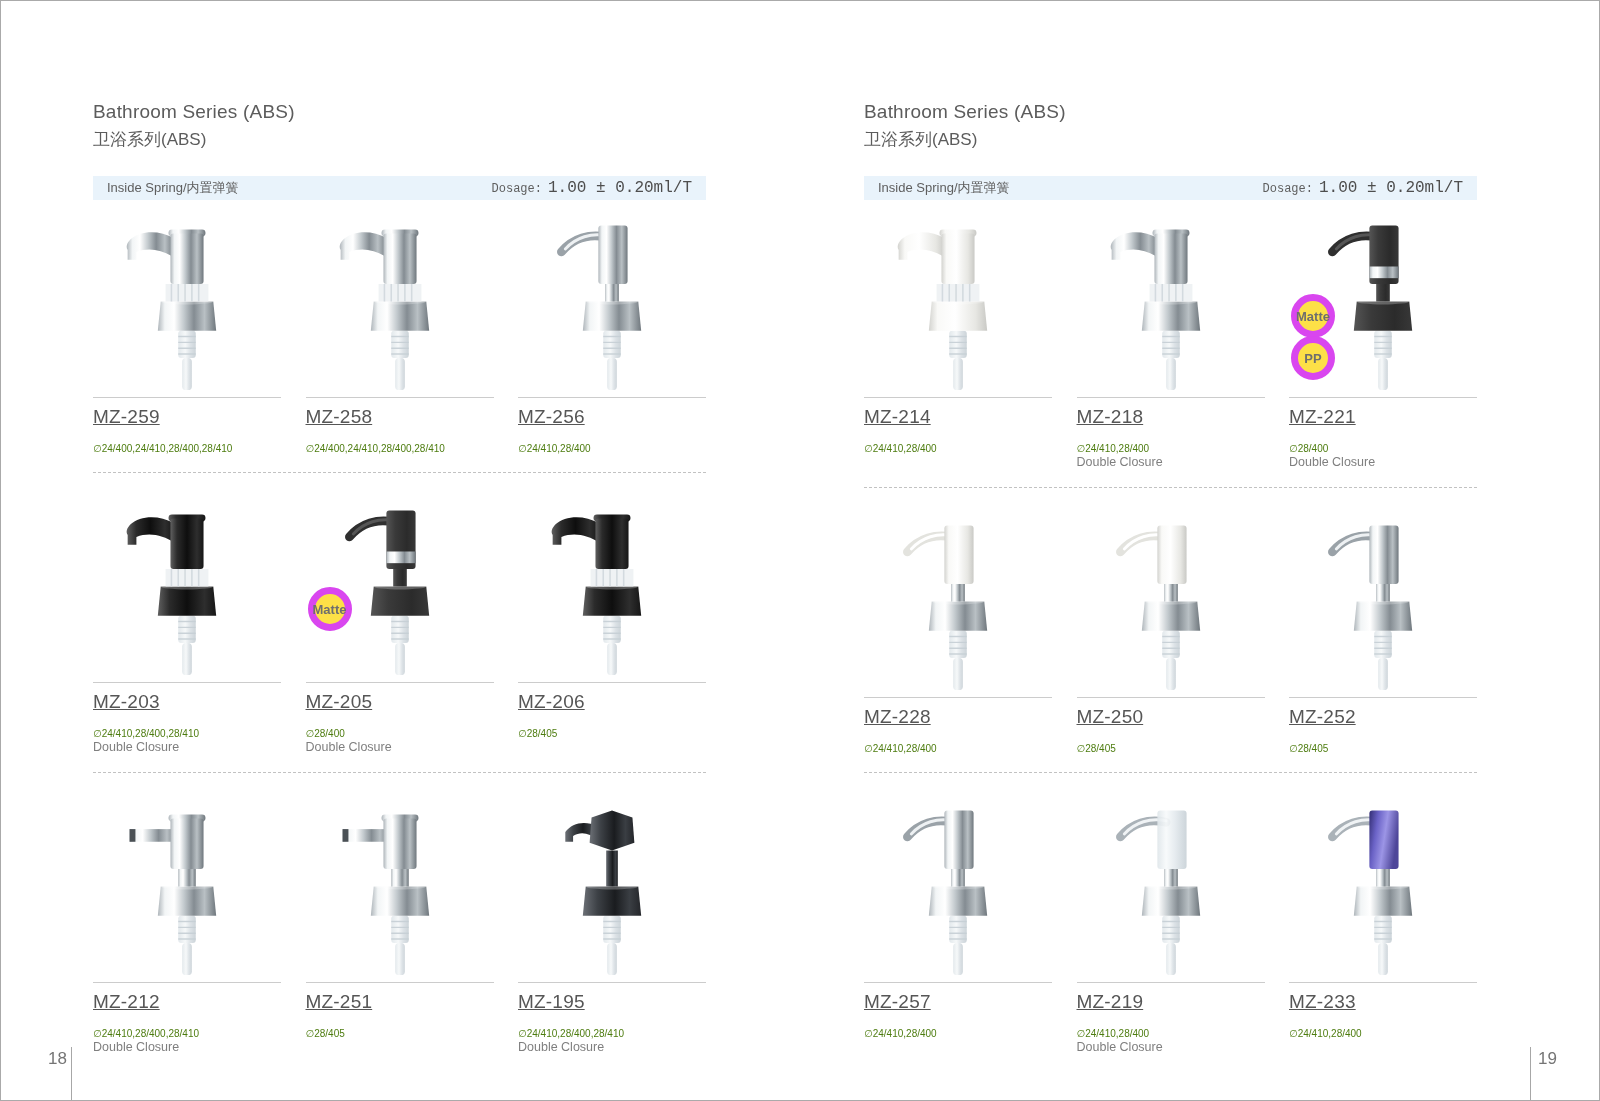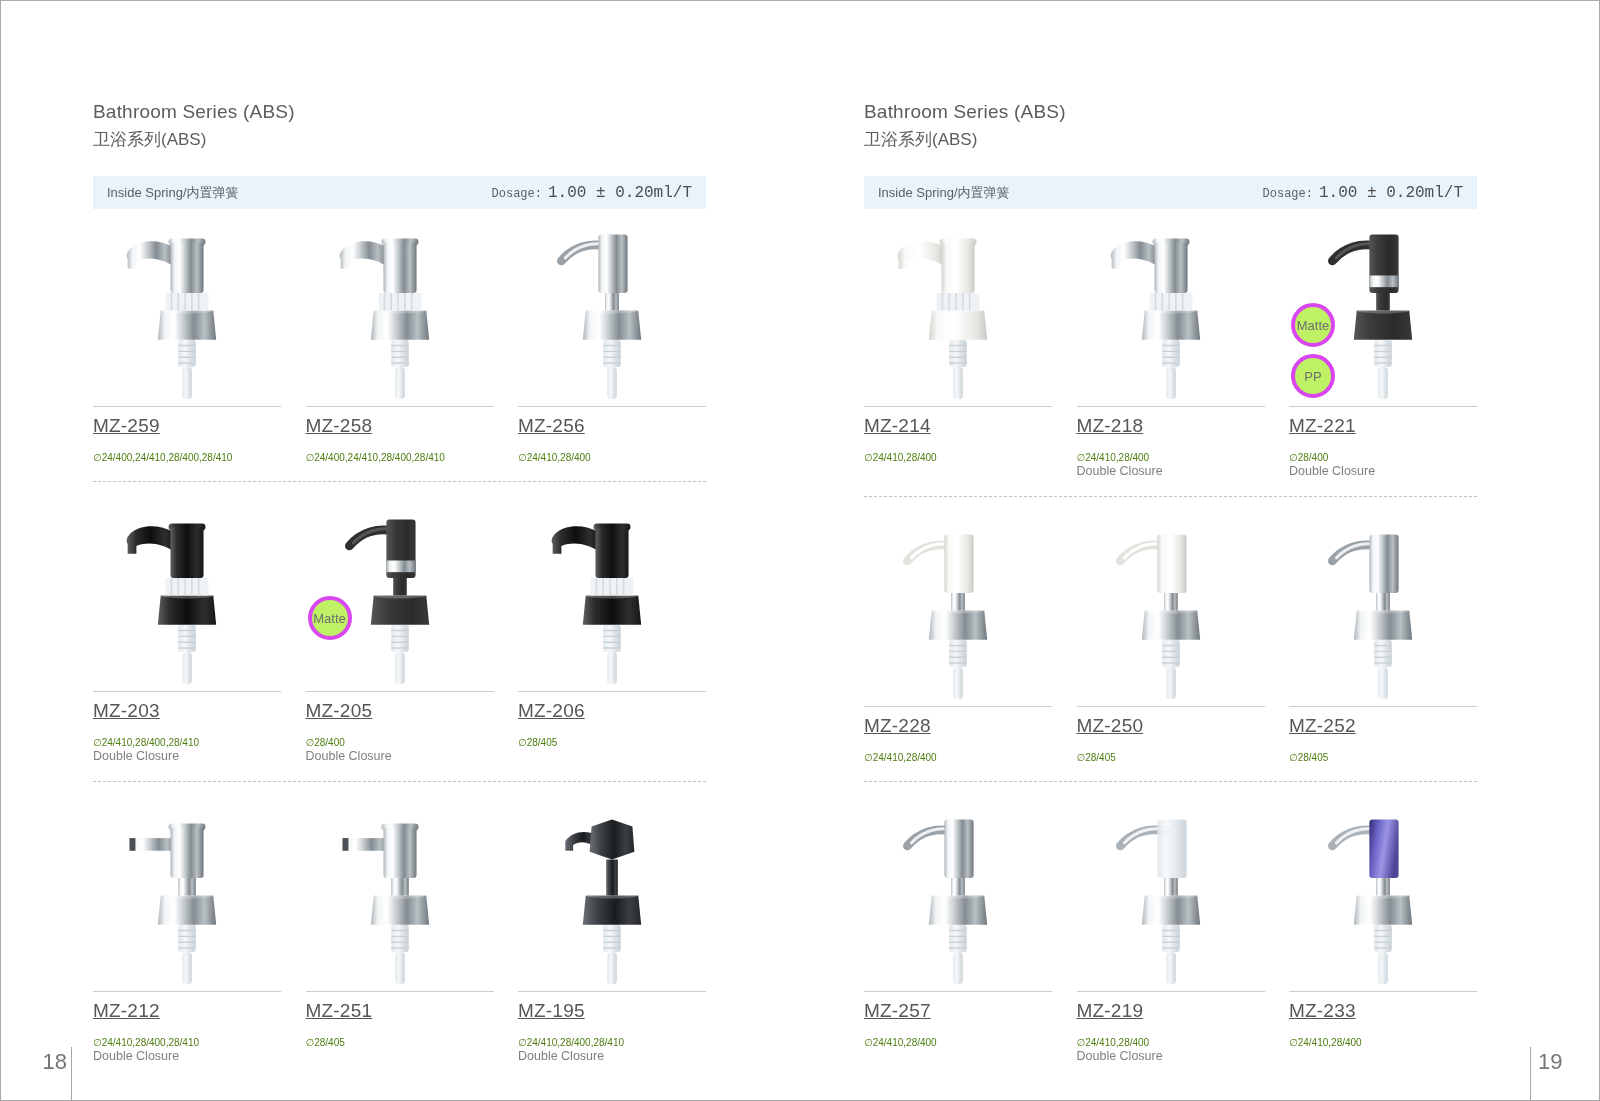--- a/index.html
+++ b/index.html
@@ -7,44 +7,44 @@
   #spread{
     position:relative;width:1600px;height:1101px;background:#ffffff;
     border:1px solid #aaaaaa;box-sizing:border-box;overflow:hidden;
   }
   .page{position:absolute;top:0;width:613px;}
   #page-left{left:92px;}
   #page-right{left:863px;}
   .page-title{margin-top:100px;font-size:19px;color:#5c5c5c;letter-spacing:.2px;}
   .page-subtitle{margin-top:5px;font-size:17px;color:#5c5c5c;}
   .banner{
-    margin-top:25px;height:33px;background:#e9f3fb;
+    margin-top:25px;height:24px;background:#e9f3fb;
     display:flex;align-items:center;justify-content:space-between;
     padding:0 14px;box-sizing:border-box;
   }
   .banner-feature{font-size:13px;color:#5e5e5e;}
   .banner-dosage{display:flex;align-items:baseline;gap:6px;font-family:Liberation Mono, monospace;}
   .dosage-label{font-size:12px;color:#5e5e5e;}
   .dosage-value{font-size:16px;color:#4e4e4e;}
   .product-row{display:flex;gap:24.5px;margin-top:8px;}
   .cell{width:188px;}
   .img-box{position:relative;height:185px;}
   .img-box svg{display:block;margin:4px auto 0 auto;}
   .cell-line{border-top:1px solid #cccccc;width:100%;}
   .product-code{margin-top:8px;font-size:19px;color:#565656;letter-spacing:.2px;text-decoration:underline;}
   .product-specs{margin-top:15px;font-size:10px;color:#4d7c0f;}
   .product-closure{margin-top:1px;font-size:12.5px;color:#7f7f7f;}
   .dashed-divider{border-top:1px dashed #c2c2c2;margin-top:18px;margin-bottom:20px;}
   .badge{
     position:absolute;width:44px;height:44px;border-radius:50%;
-    border:4px solid #d946ef;background:#bef264;
+    border:7px solid #d946ef;background:#fde047;
     display:flex;align-items:center;justify-content:center;
-    font-size:13px;color:#6e6e6e;box-sizing:border-box;
+    font-size:13px;color:#6e6e6e;box-sizing:border-box;font-weight:bold;
   }
-  .page-num{position:absolute;font-size:22px;color:#757575;}
+  .page-num{position:absolute;font-size:17px;color:#757575;}
   #page-num-left{left:38px;width:28px;top:1048px;text-align:right;}
   #page-num-right{left:1537px;top:1048px;}
   .page-rule{position:absolute;width:1px;height:53px;top:1046px;background:#a7a7a7;}
   #page-rule-left{left:70px;}
   #page-rule-right{left:1529px;}
   #grad-defs{position:absolute;width:0;height:0;overflow:hidden;}
 </style>
 </head>
 <body>
 
@@ -363,21 +363,21 @@
                 <rect x="70" y="150" width="10" height="33" rx="4" fill="url(#g-tube)" opacity="0.8"></rect>
                 <path d="M48 92 L102 92 L105 122 L45 122 Z" fill="url(#g-matte)"></path>
                 <ellipse cx="75" cy="92" rx="27" ry="3" fill="#ffffff" opacity="0.25"></ellipse>
                 <path d="M70 26 C 52 22, 35 27, 23 41" stroke="#2f2f2f" stroke-width="9" fill="none" stroke-linecap="round"></path>
                 <path d="M70 24.5 C 54 21, 38 26, 27 38" stroke="#565656" stroke-width="3" fill="none" stroke-linecap="round"></path>
                 <rect x="61" y="14" width="30" height="60" rx="3" fill="url(#g-matte)"></rect>
                 <rect x="61" y="56" width="30" height="12" fill="url(#g-chrome)"></rect>
                 <rect x="68" y="74" width="14" height="18" fill="url(#g-matte)"></rect>
               </svg>
               <div class="badge" style="left: 2px; top: 82px;">Matte</div>
-              <div class="badge" style="left: 2px; top: 133px; text-align: center;">PP</div>
+              <div class="badge" style="left: 2px; top: 124px; text-align: center;">PP</div>
             </div>
             <div class="cell-line"></div>
             <div class="product-code">MZ-221</div>
             <div class="product-specs">∅28/400</div>
             <div class="product-closure">Double Closure</div>
           </div>
         </div>
         <div class="dashed-divider"></div>
         <div class="product-row">
           <div class="cell">

